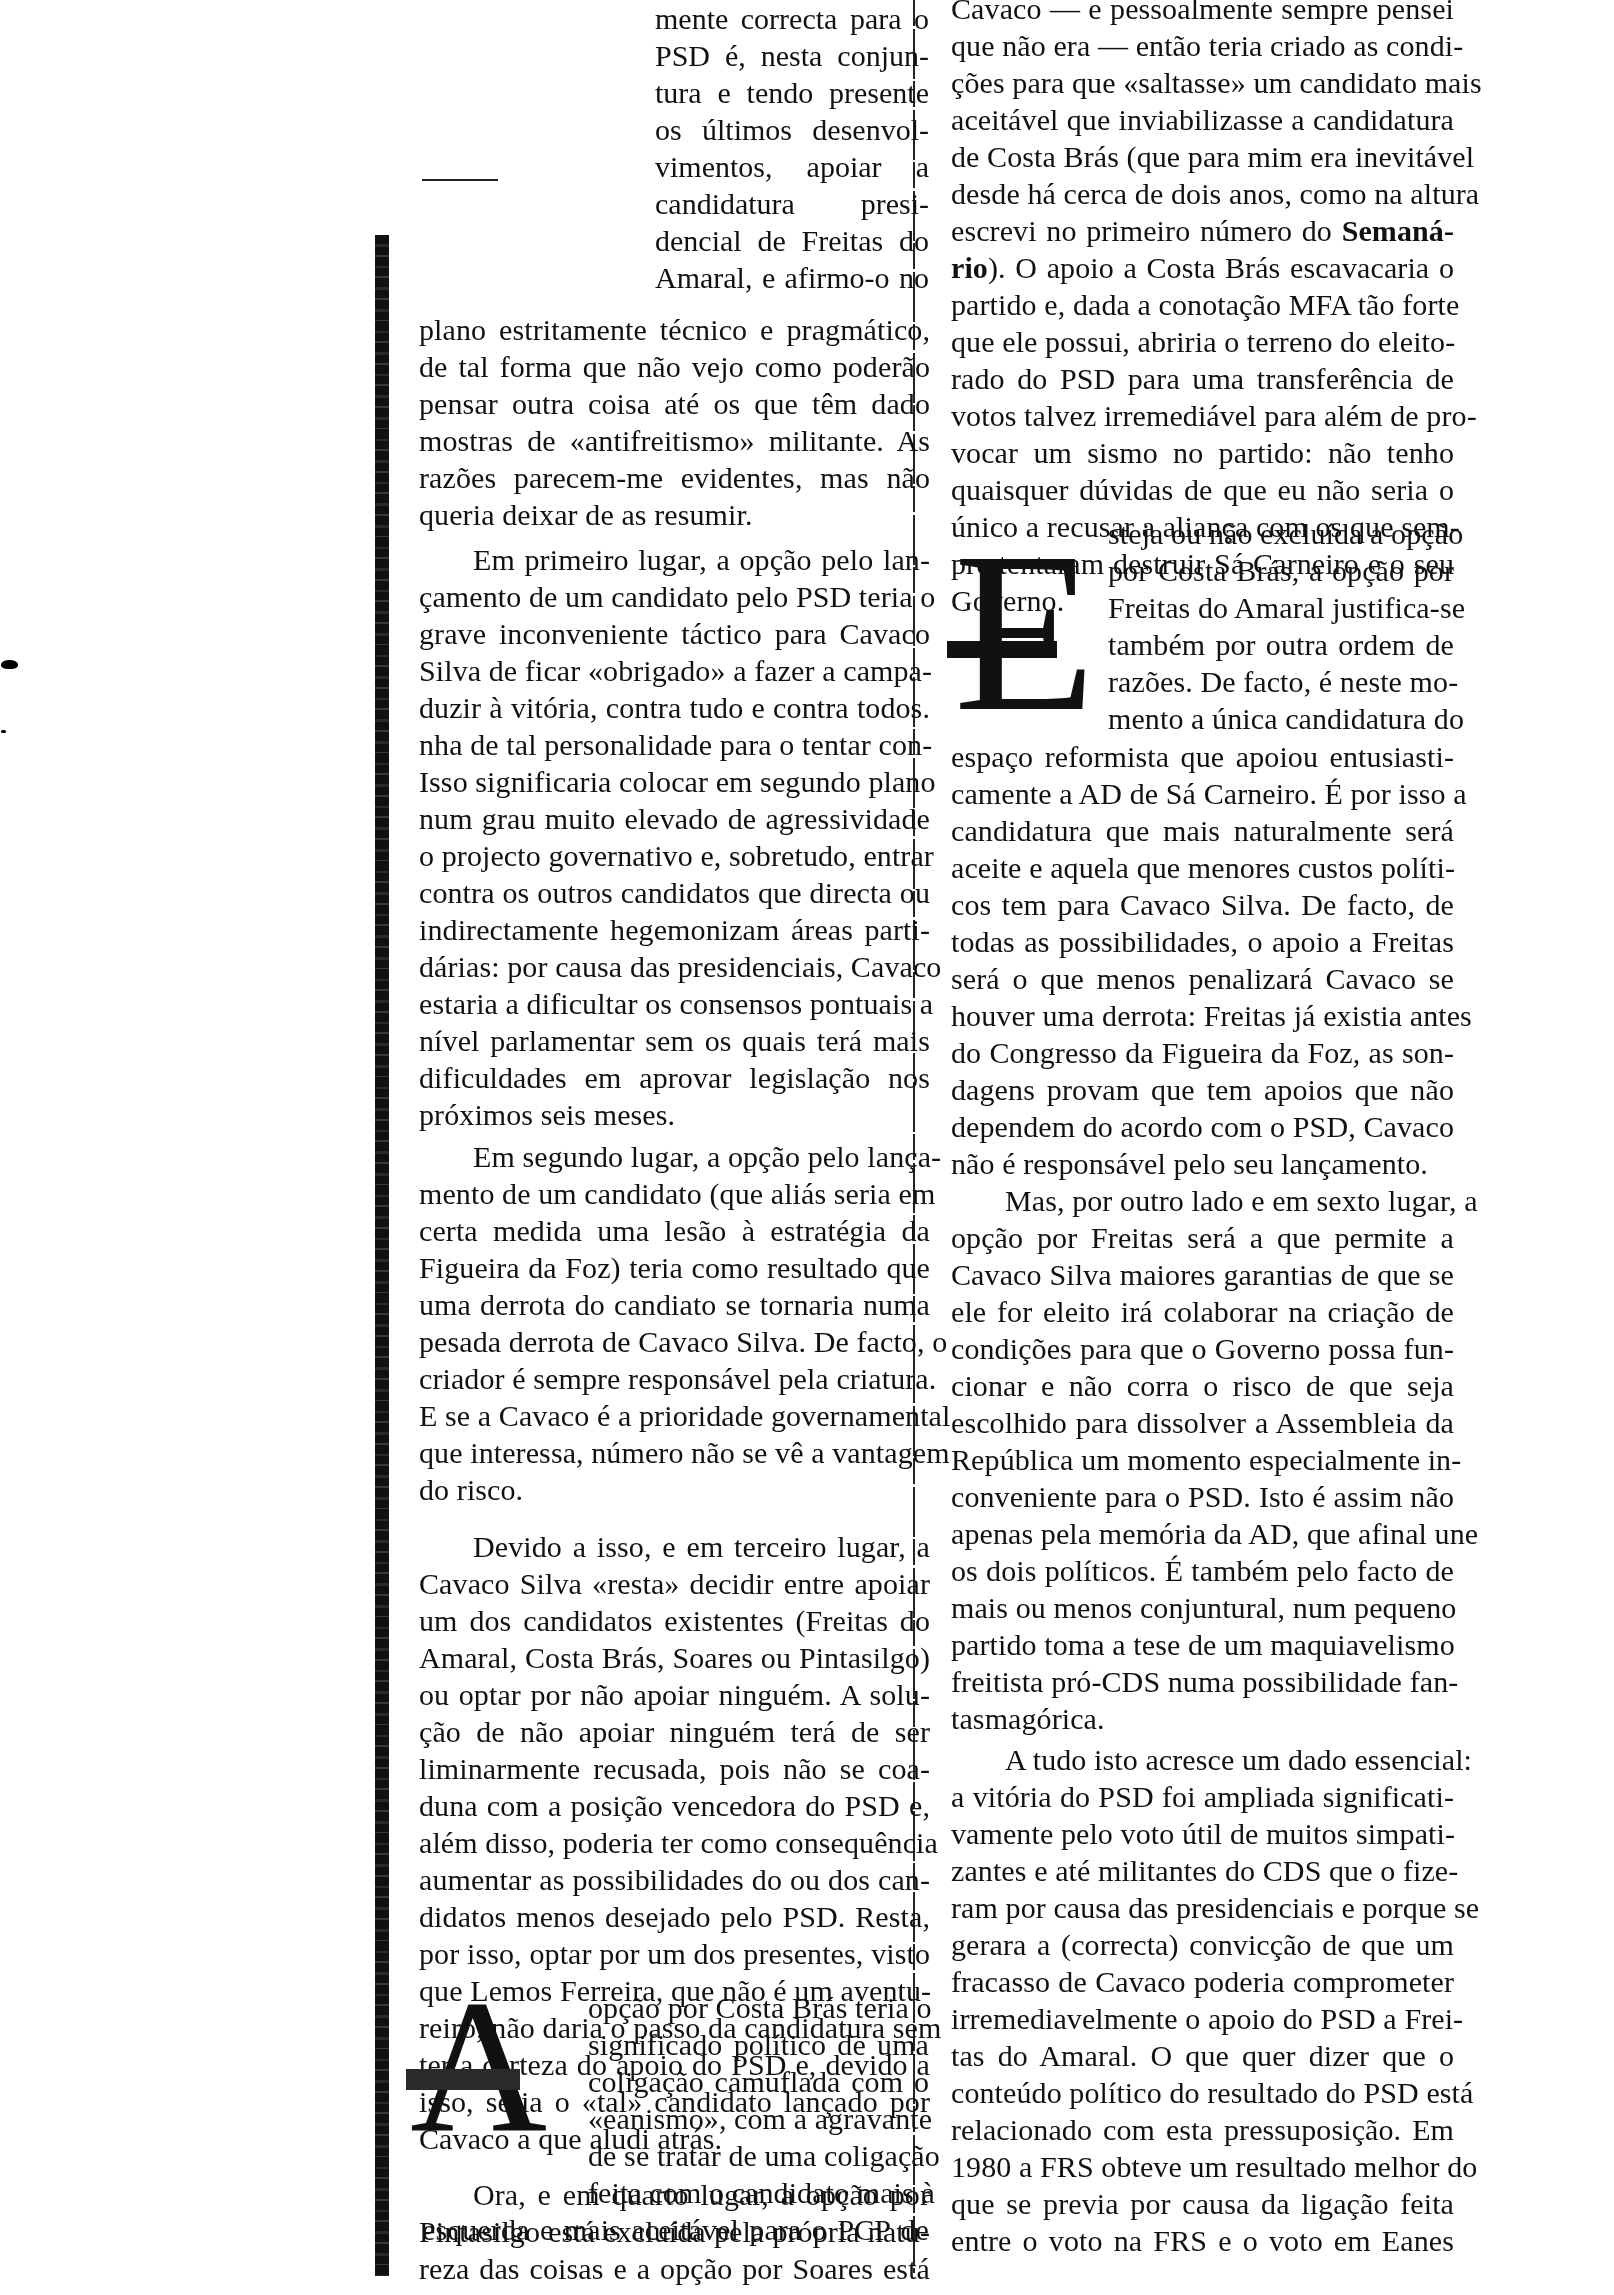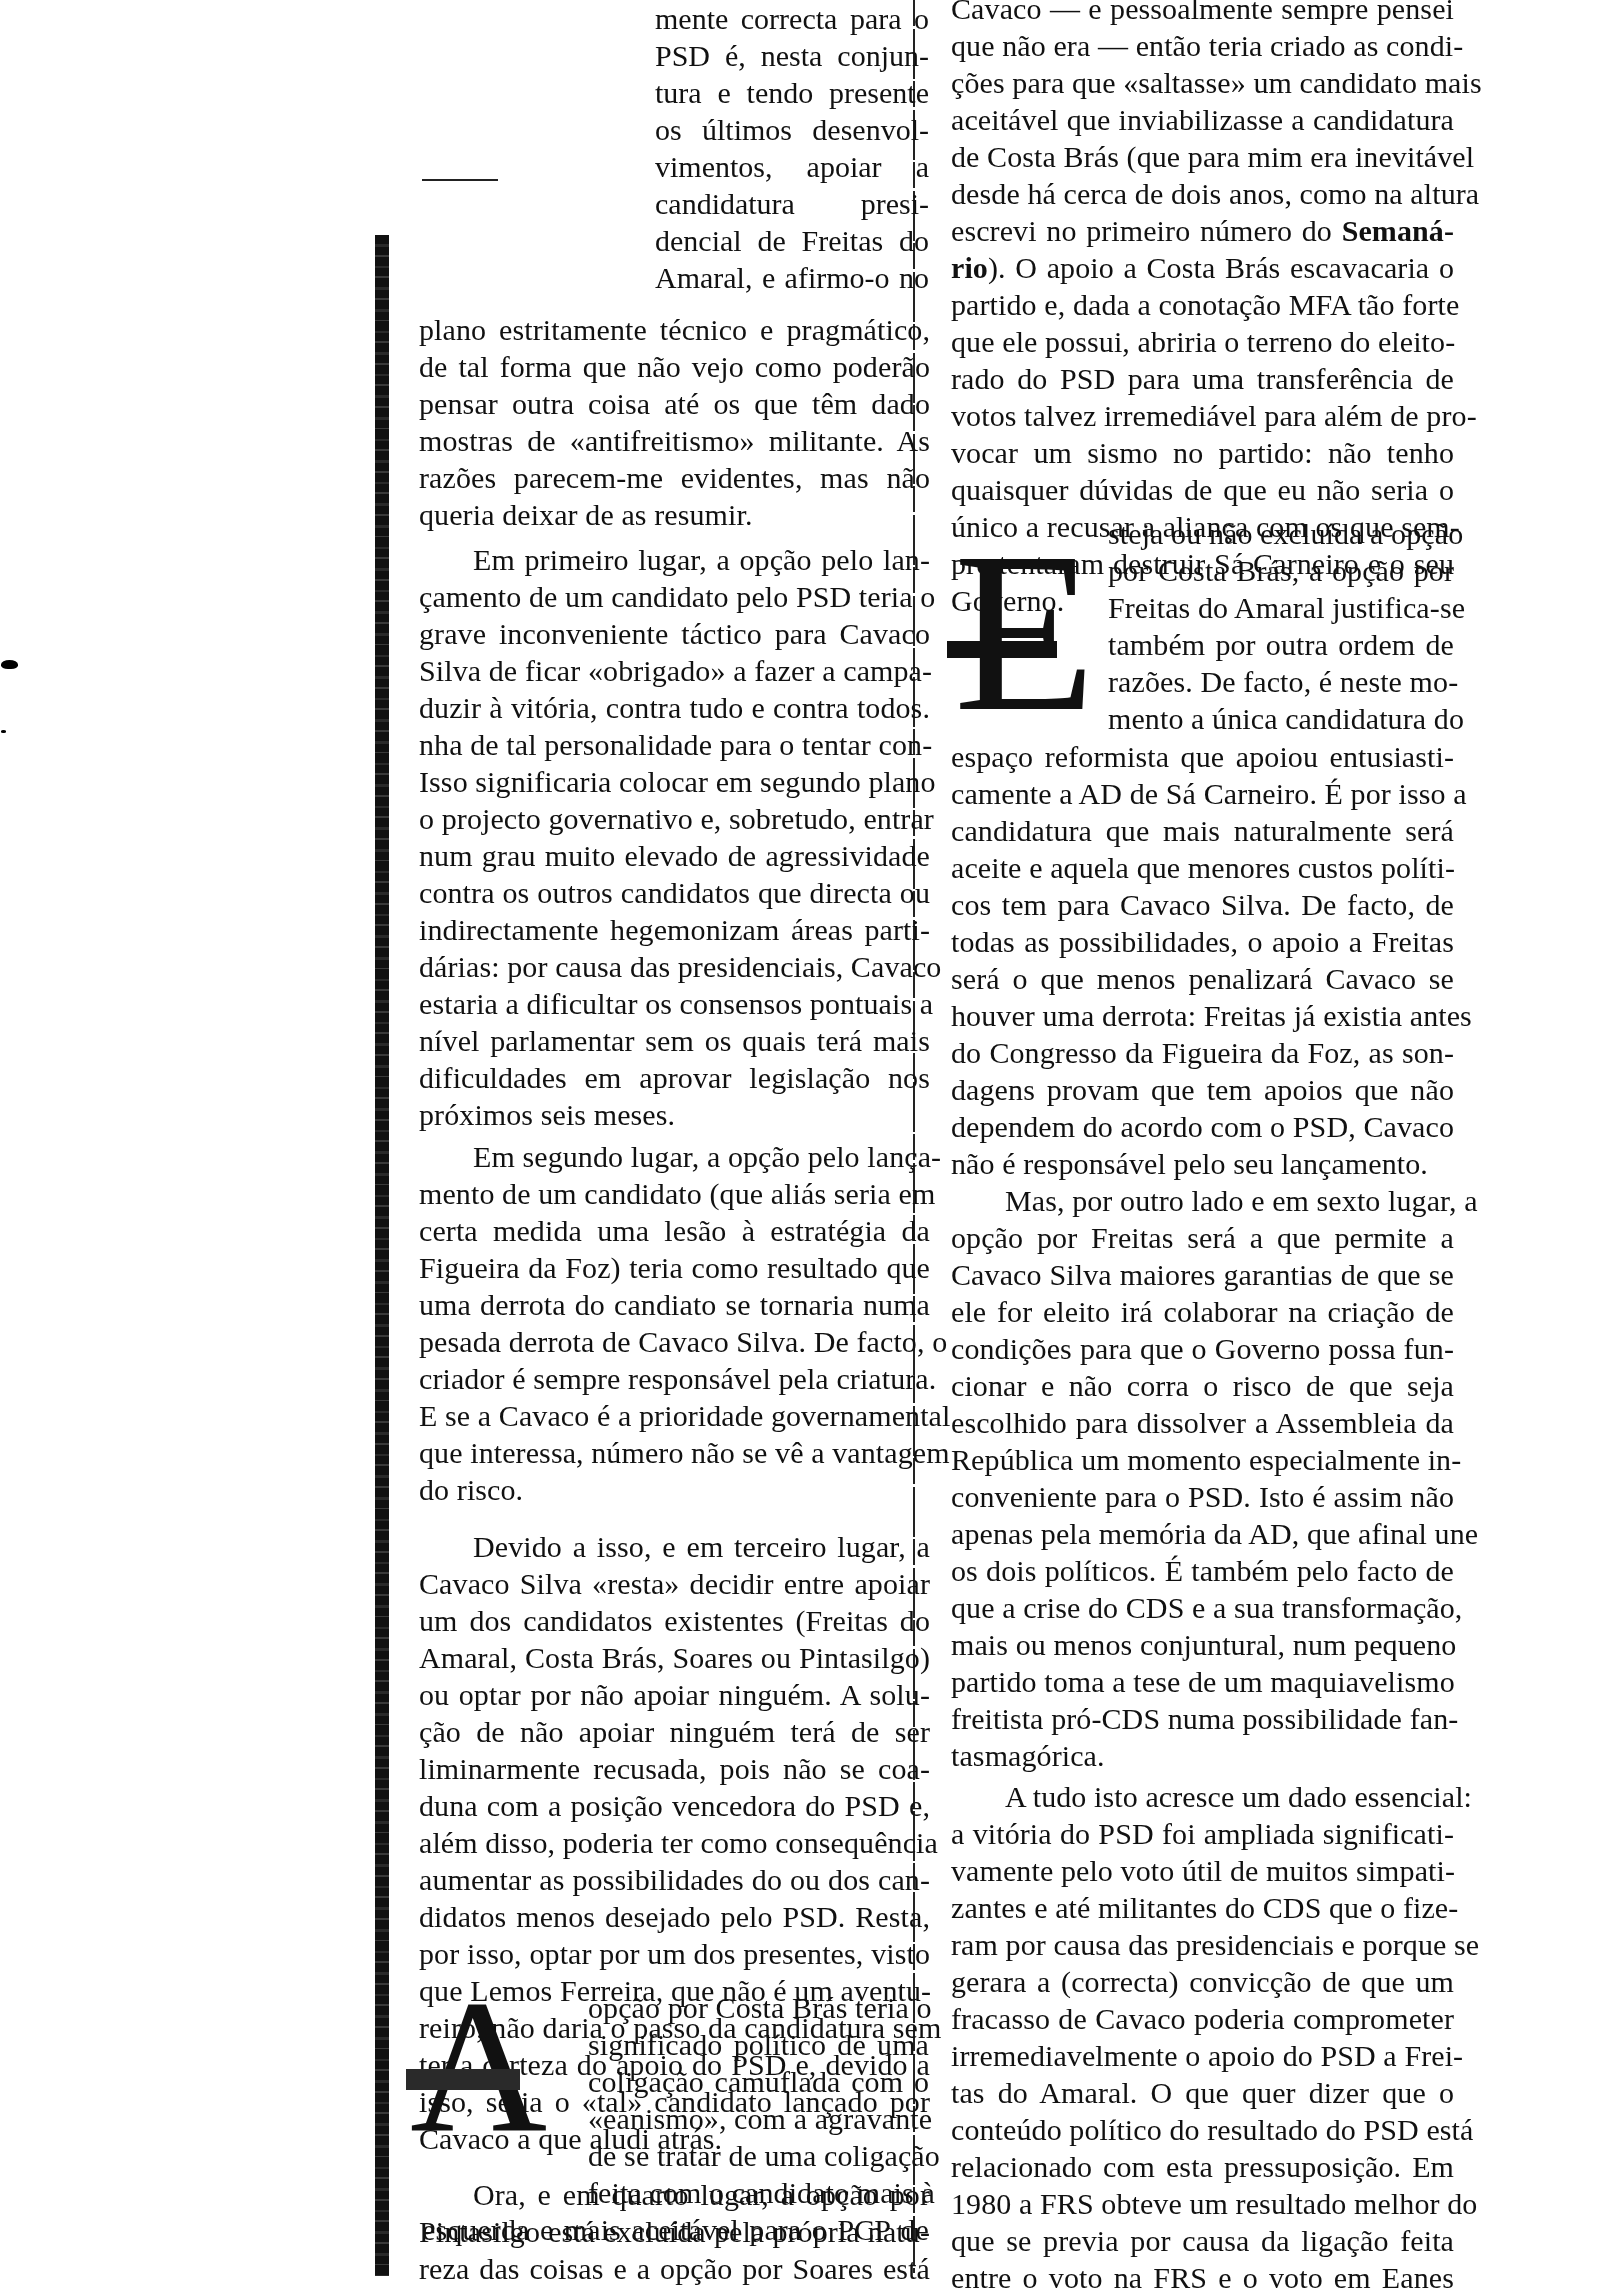--- a/index.html
+++ b/index.html
@@ -81,22 +81,22 @@
       <span class="line last">queria deixar de as resumir.</span>
     </p>
     <p style="margin-top:7.9px;">
       <span class="line indent">Em primeiro lugar, a opção pelo lan-</span>
       <span class="line">çamento de um candidato pelo PSD teria o</span>
       <span class="line">grave inconveniente táctico para Cavaco</span>
       <span class="line">Silva de ficar «obrigado» a fazer a campa-</span>
       <span class="line">duzir à vitória, contra tudo e contra todos.</span>
       <span class="line">nha de tal personalidade para o tentar con-</span>
       <span class="line">Isso significaria colocar em segundo plano</span>
+      <span class="line">num grau muito elevado de agressividade</span>
       <span class="line">o projecto governativo e, sobretudo, entrar</span>
-      <span class="line">num grau muito elevado de agressividade</span>
       <span class="line">contra os outros candidatos que directa ou</span>
       <span class="line">indirectamente hegemonizam áreas parti-</span>
       <span class="line">dárias: por causa das presidenciais, Cavaco</span>
       <span class="line">estaria a dificultar os consensos pontuais a</span>
       <span class="line">nível parlamentar sem os quais terá mais</span>
       <span class="line">dificuldades em aprovar legislação nos</span>
       <span class="line last">próximos seis meses.</span>
     </p>
     <p style="margin-top:5.2px;font-family:Liberation Serif, serif;">
       <span class="line indent">Em segundo lugar, a opção pelo lança-</span>
@@ -209,21 +209,20 @@
       <span class="line">opção por Freitas será a que permite a</span>
       <span class="line">Cavaco Silva maiores garantias de que se</span>
       <span class="line">ele for eleito irá colaborar na criação de</span>
       <span class="line">condições para que o Governo possa fun-</span>
       <span class="line">cionar e não corra o risco de que seja</span>
       <span class="line">escolhido para dissolver a Assembleia da</span>
       <span class="line">República um momento especialmente in-</span>
       <span class="line">conveniente para o PSD. Isto é assim não</span>
       <span class="line">apenas pela memória da AD, que afinal une</span>
       <span class="line">os dois políticos. É também pelo facto de</span>
-      <span class="line">que a crise do CDS e a sua transformação,</span>
       <span class="line">mais ou menos conjuntural, num pequeno</span>
       <span class="line">partido toma a tese de um maquiavelismo</span>
       <span class="line">freitista pró-CDS numa possibilidade fan-</span>
       <span class="line last">tasmagórica.</span>
     </p>
     <p style="margin-top:3.9px;">
       <span class="line indent">A tudo isto acresce um dado essencial:</span>
       <span class="line">a vitória do PSD foi ampliada significati-</span>
       <span class="line">vamente pelo voto útil de muitos simpati-</span>
       <span class="line">zantes e até militantes do CDS que o fize-</span>

